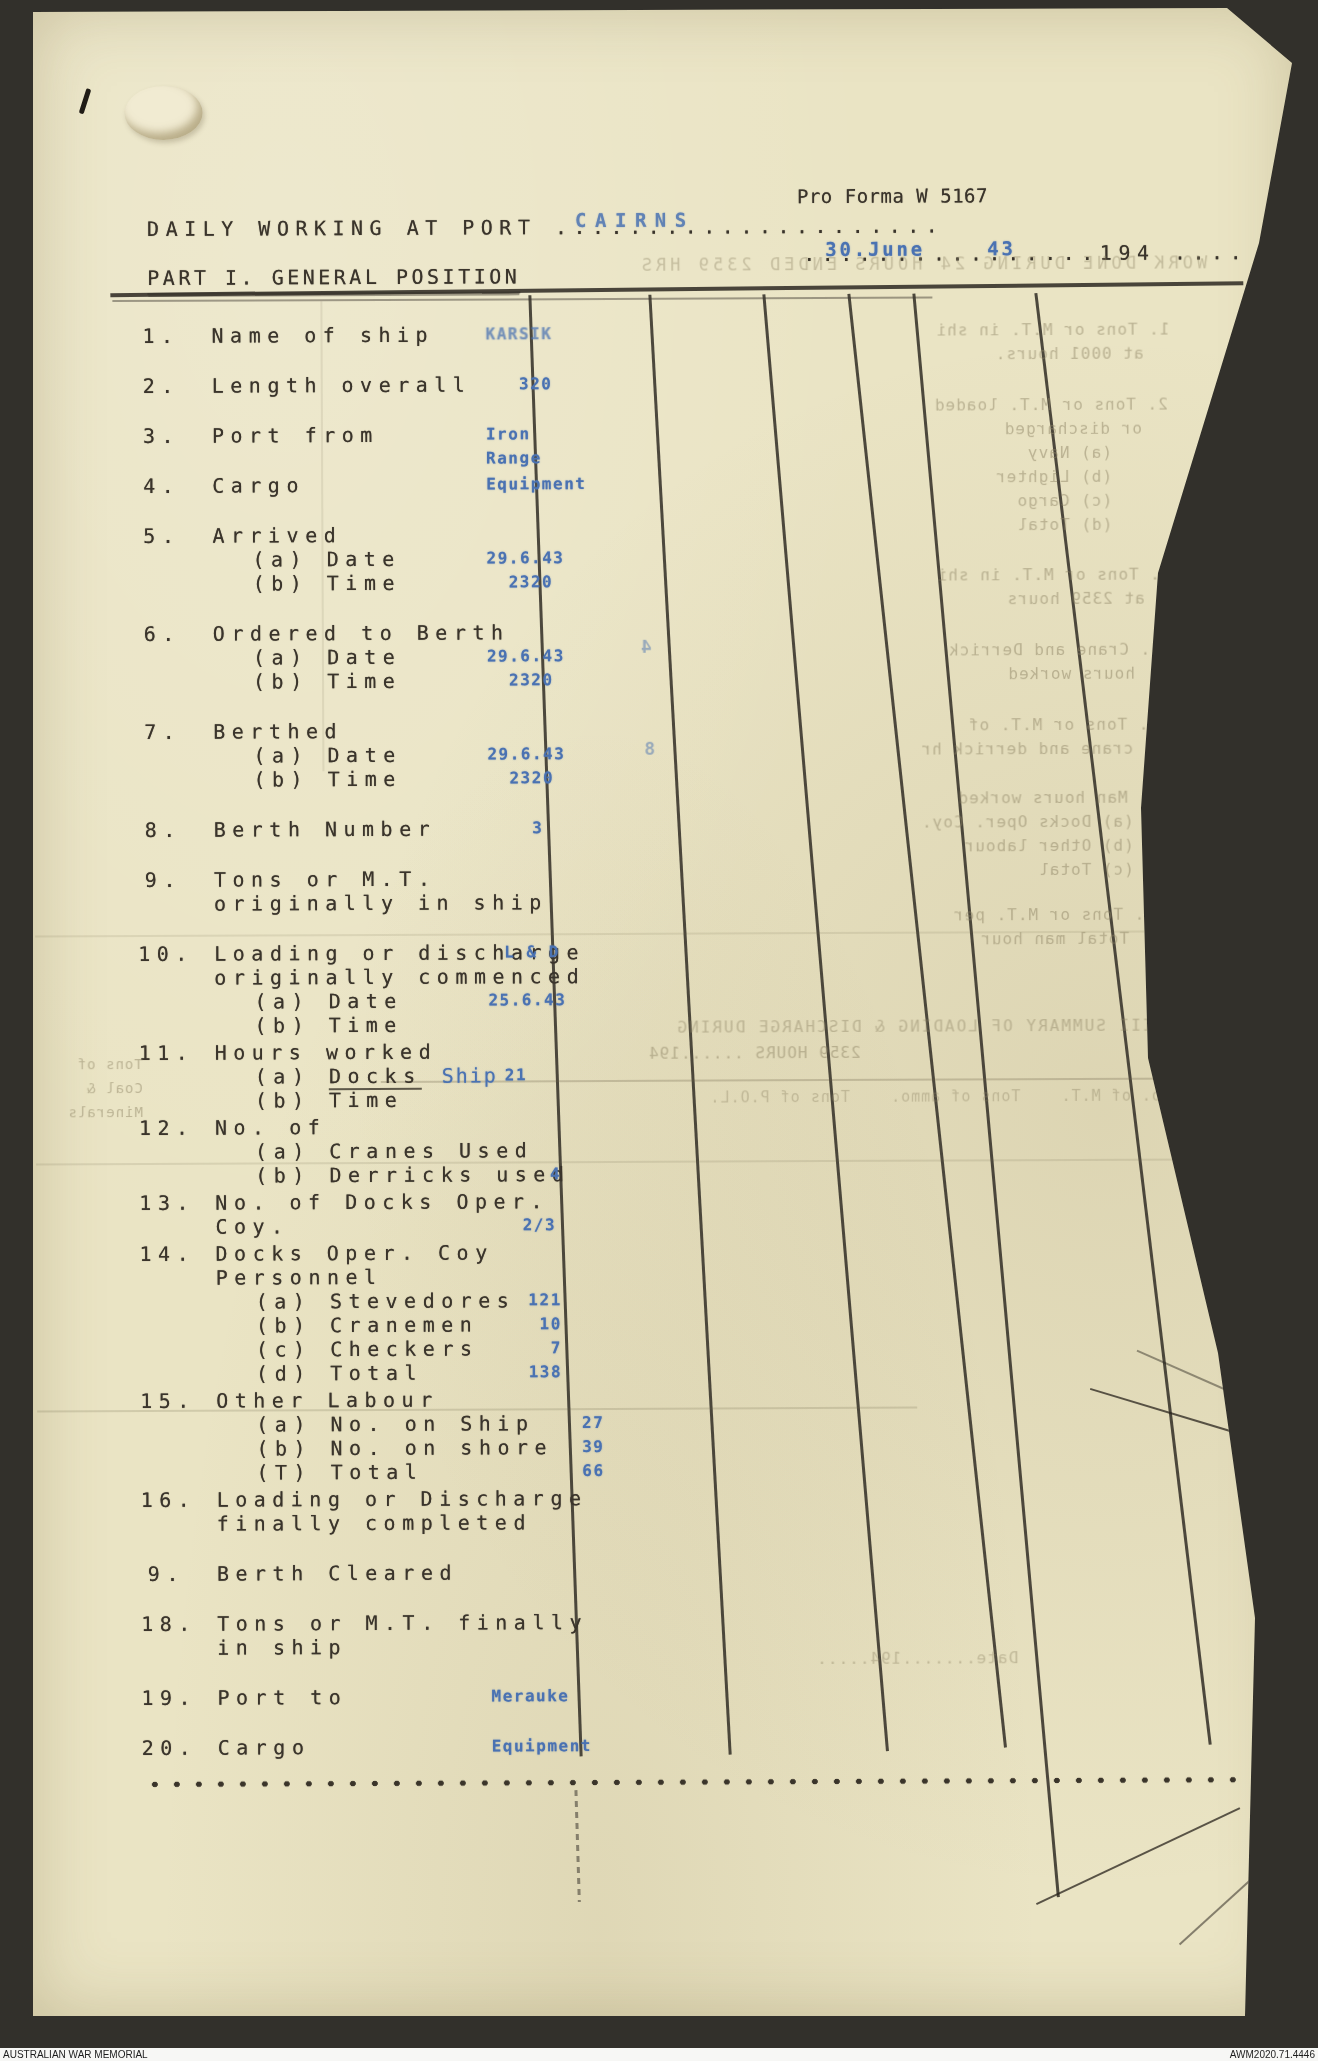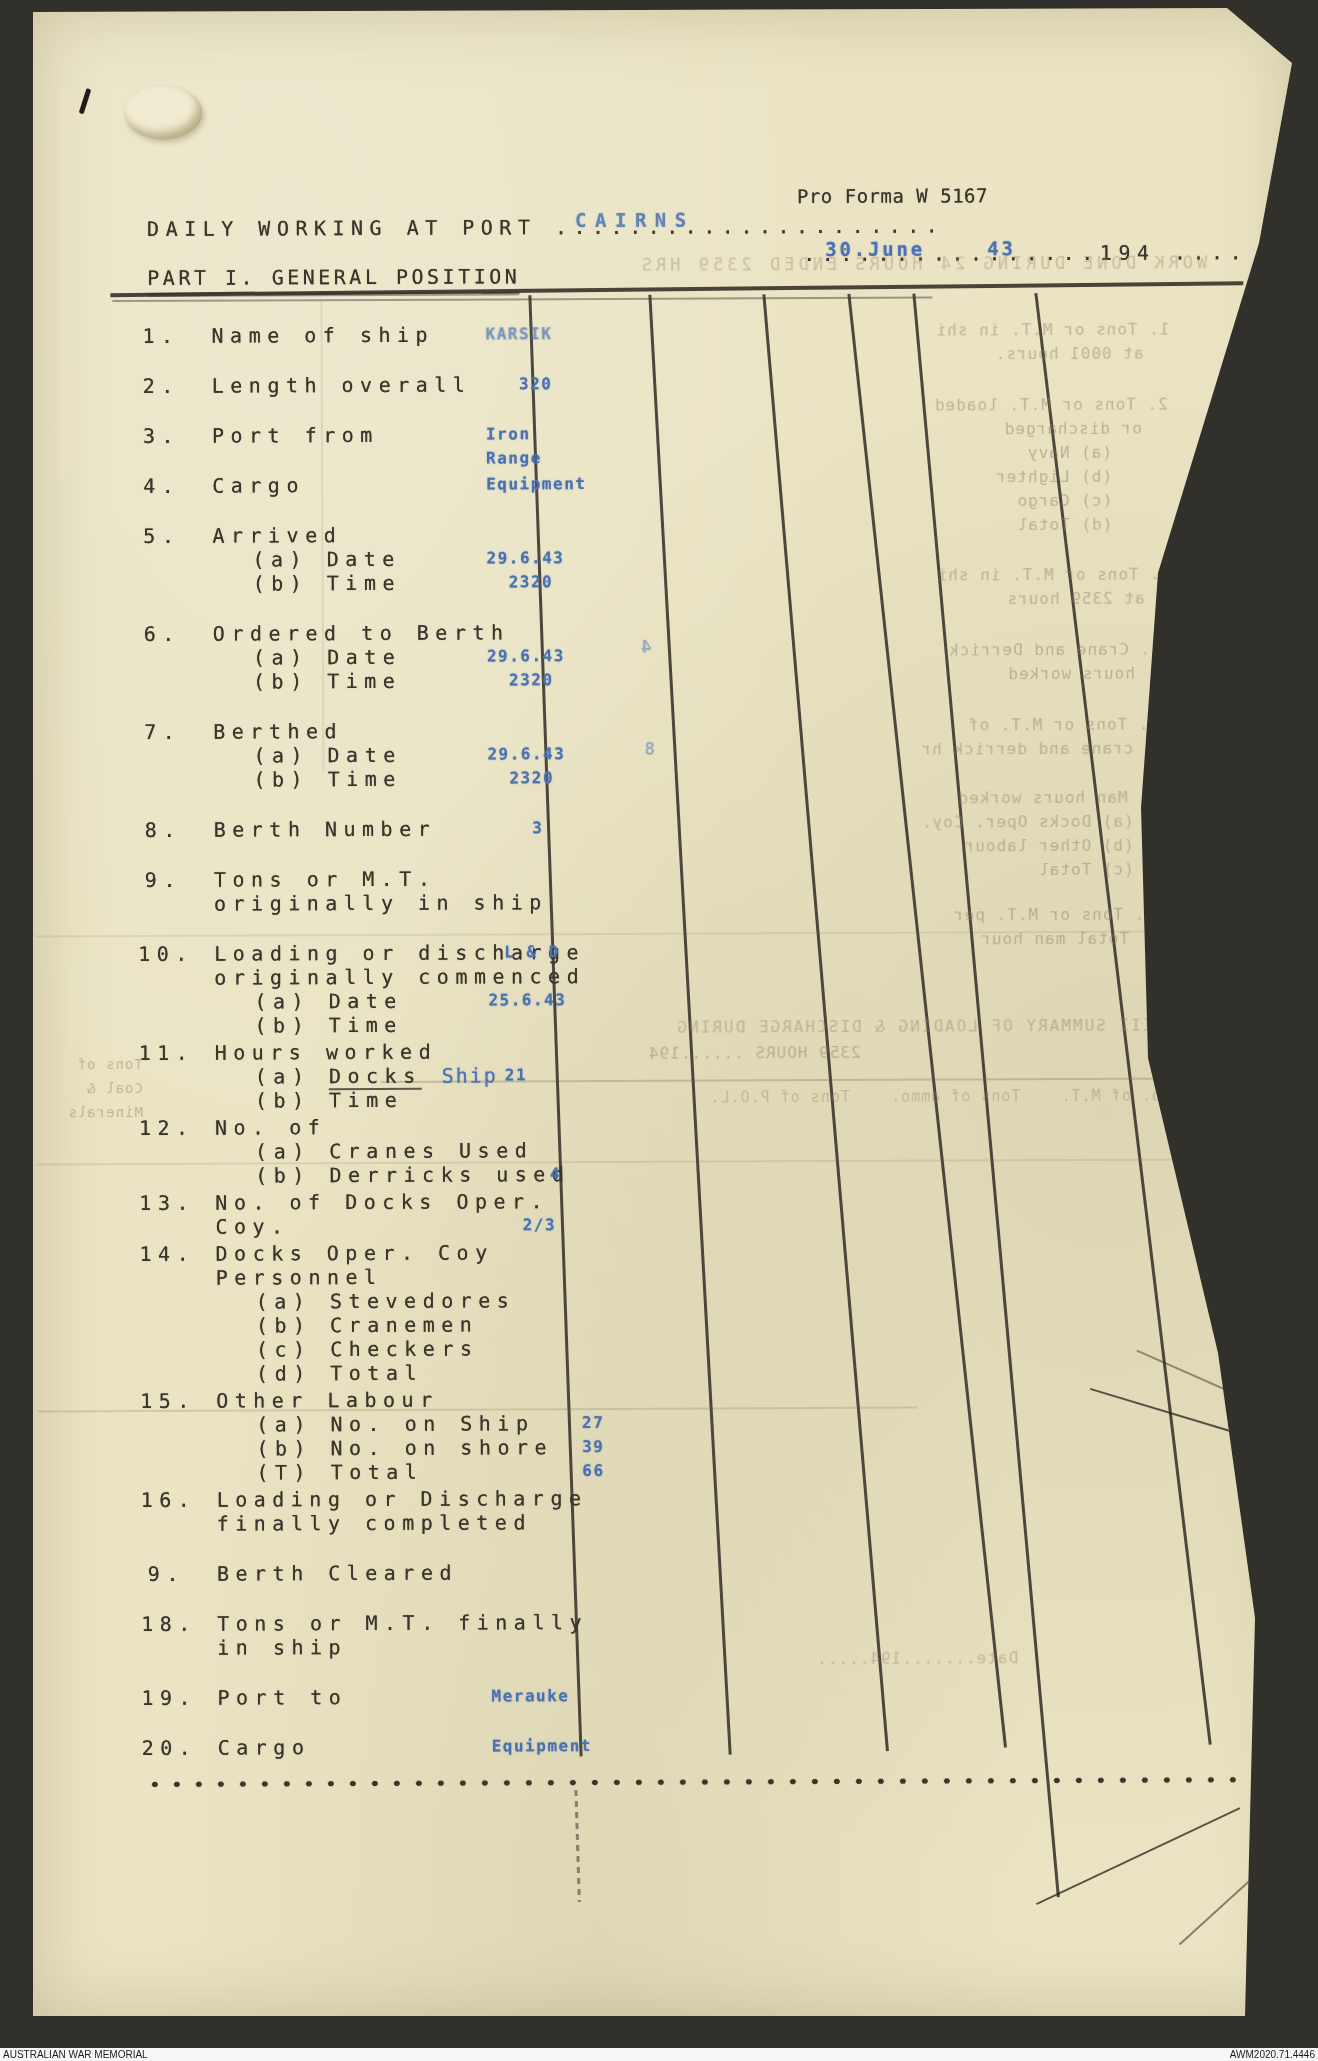--- a/index.html
+++ b/index.html
@@ -289,20 +289,26 @@
         <div class="frow tight">
           <span class="fnum t">14.</span>
           <div class="flines">
             <div class="fline t">Docks Oper. Coy</div>
             <div class="fline t">Personnel</div>
             <div class="fline t ind">(a) Stevedores</div>
             <div class="fline t ind">(b) Cranemen</div>
             <div class="fline t ind">(c) Checkers</div>
             <div class="fline t ind">(d) Total</div>
           </div>
+          <div class="fvals">
+            <span class="fval v a-right" style="top: 48px;">121</span>
+            <span class="fval v a-right" style="top: 72px;">10</span>
+            <span class="fval v a-right" style="top: 96px;">7</span>
+            <span class="fval v a-right" style="top: 120px;">138</span>
+          </div>
         </div>
         <div class="frow tight">
           <span class="fnum t">15.</span>
           <div class="flines">
             <div class="fline t">Other Labour</div>
             <div class="fline t ind">(a) No. on Ship</div>
             <div class="fline t ind">(b) No. on shore</div>
             <div class="fline t ind">(T) Total</div>
           </div>
           <div class="fvals">

